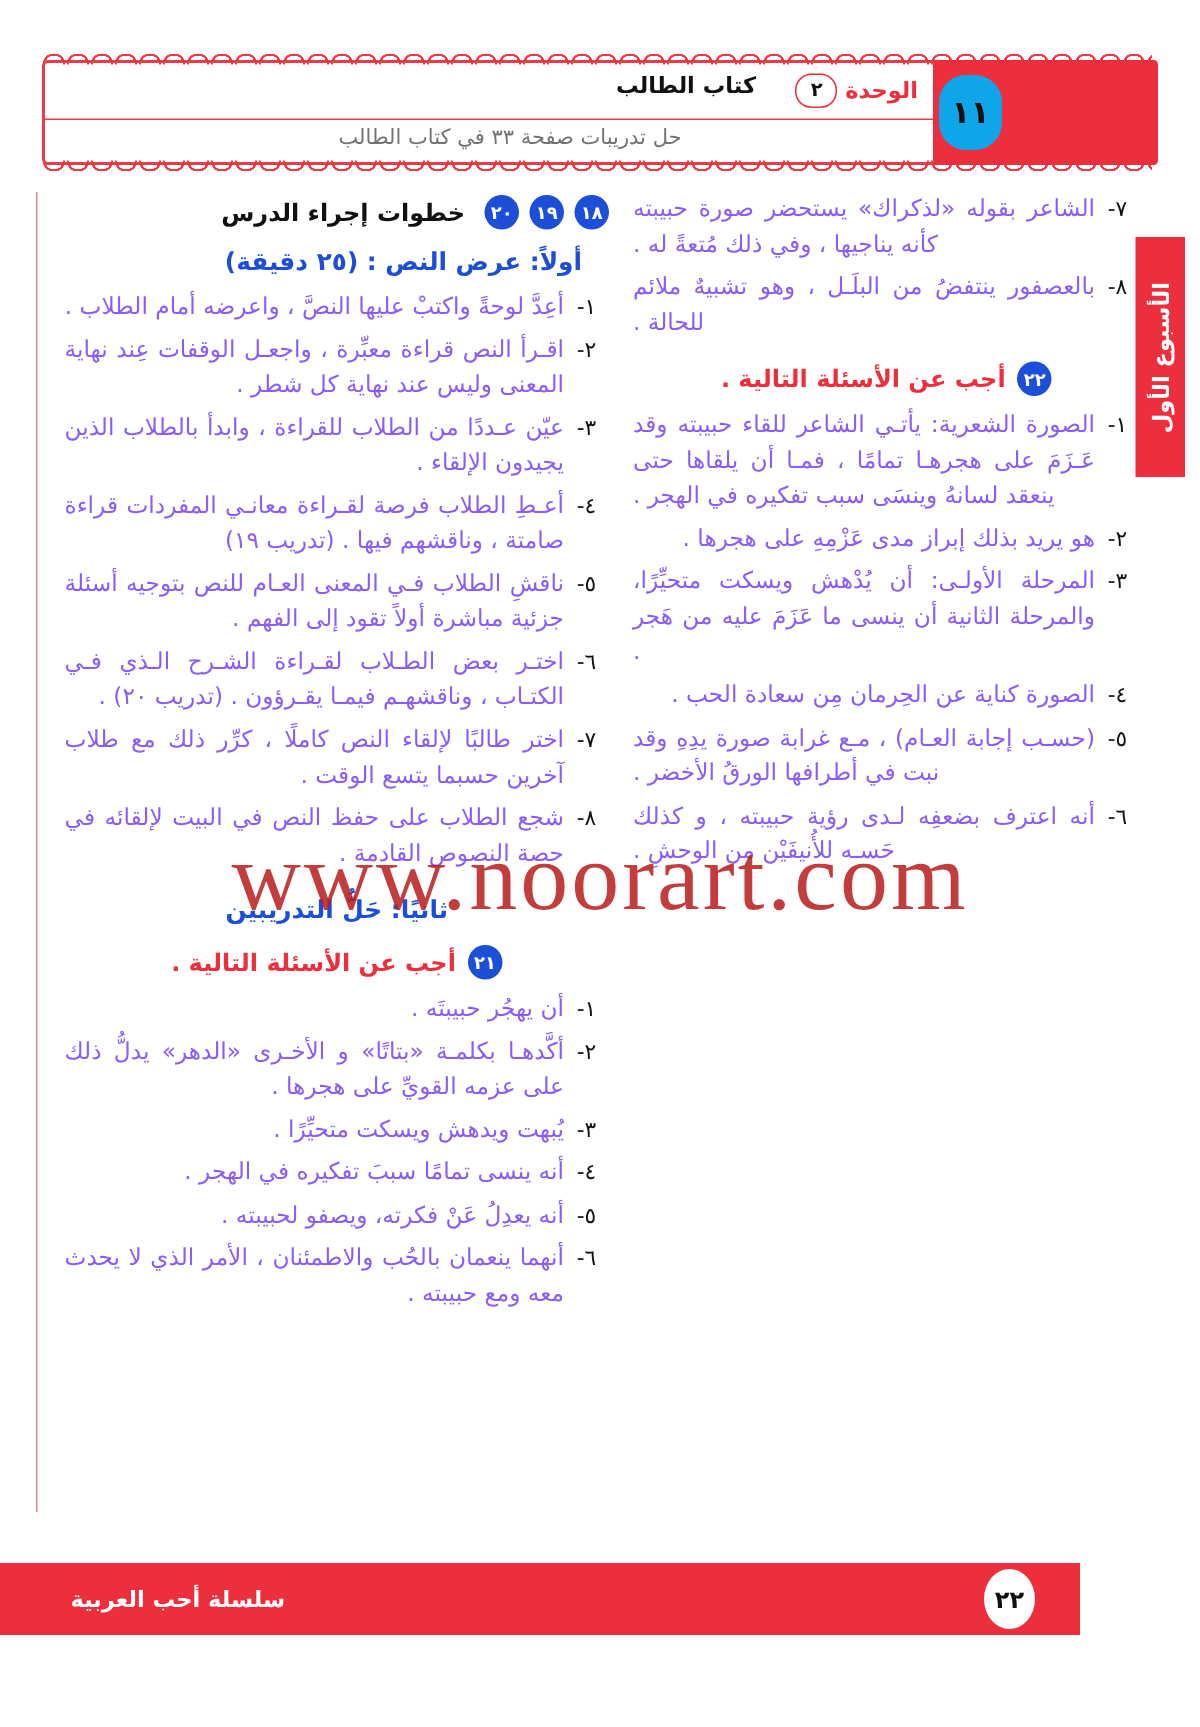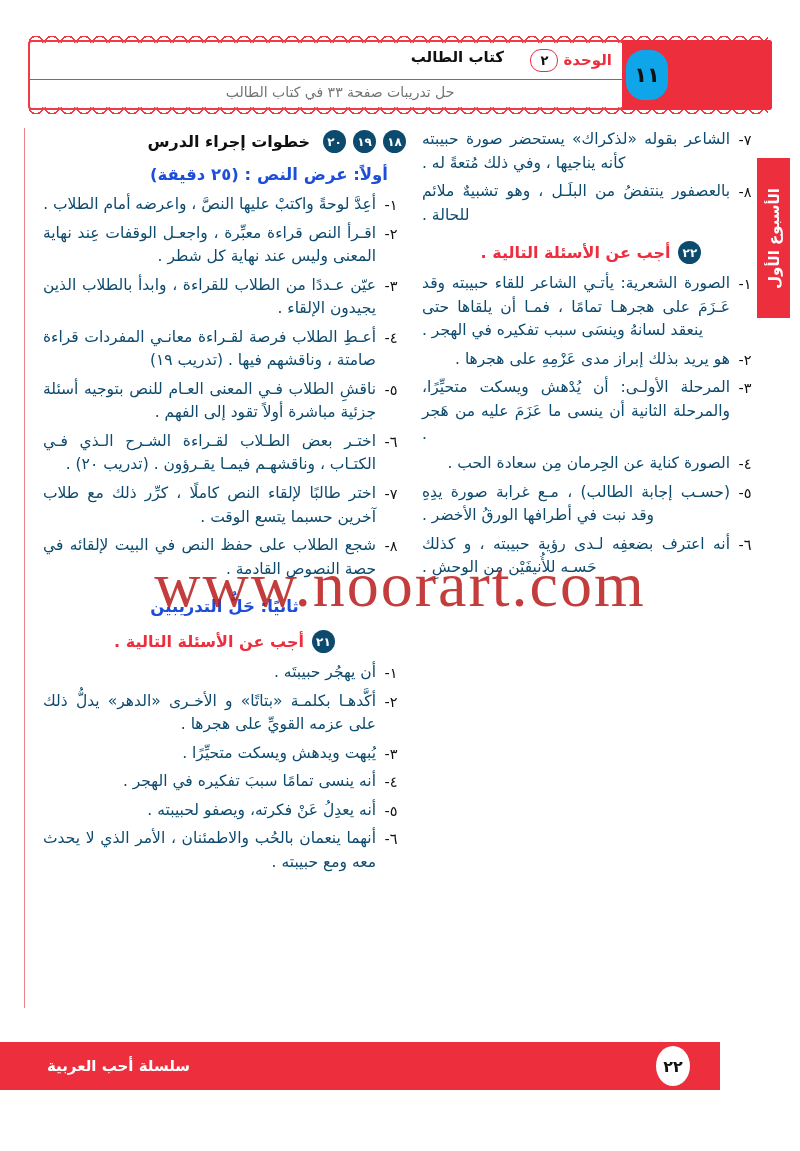--- a/index.html
+++ b/index.html
@@ -225,21 +225,21 @@
     align-items: center;
     justify-content: flex-start;
     gap: 7px;
     margin-bottom: 12px;
     margin-top: 2px;
   }
   .badge-circle {
     width: 23px;
     height: 23px;
     border-radius: 50%;
-    background: #0c4a6e;
+    background: #1d4ed8;
     color: #ffffff;
     font-size: 12px;
     font-weight: bold;
     display: inline-flex;
     align-items: center;
     justify-content: center;
     flex: 0 0 auto;
   }
   .steps-title {
     color: #111;
@@ -294,21 +294,21 @@
     width: 30px;
     text-align: center;
     font-size: 14.5px;
     color: #111;
     padding-top: 1px;
   }
   ol.qlist li .txt {
     flex: 1 1 auto;
     text-align: justify;
     text-align-last: left;
-    color: #0c4a6e;
+    color: #8b5cf6;
   }
   ol.qlist li .txt.lastright {
     text-align-last: right;
   }
 
   
   .footer {
     position: absolute;
     left: 0;
     top: 1042px;
@@ -411,21 +411,21 @@
         <li>
           <span class="num">٣-</span>
           <span class="txt">المرحلة الأولـى: أن يُدْهش ويسكت متحيِّرًا، والمرحلة الثانية أن ينسى ما عَزَمَ عليه من هَجر .</span>
         </li>
         <li>
           <span class="num">٤-</span>
           <span class="txt lastright">الصورة كناية عن الحِرمان مِن سعادة الحب .</span>
         </li>
         <li>
           <span class="num">٥-</span>
-          <span class="txt">(حسـب إجابة الطالب) ، مـع غرابة صورة يدِهِ وقد نبت في أطرافها الورقُ الأخضر .</span>
+          <span class="txt">(حسـب إجابة العـام) ، مـع غرابة صورة يدِهِ وقد نبت في أطرافها الورقُ الأخضر .</span>
         </li>
         <li>
           <span class="num">٦-</span>
           <span class="txt">أنه اعترف بضعفِه لـدى رؤية حبيبته ، و كذلك حَسـه للأُنيفَيْن من الوحشِ .</span>
         </li>
       </ol>
     </div>
 
     <div class="col col-right">
 

